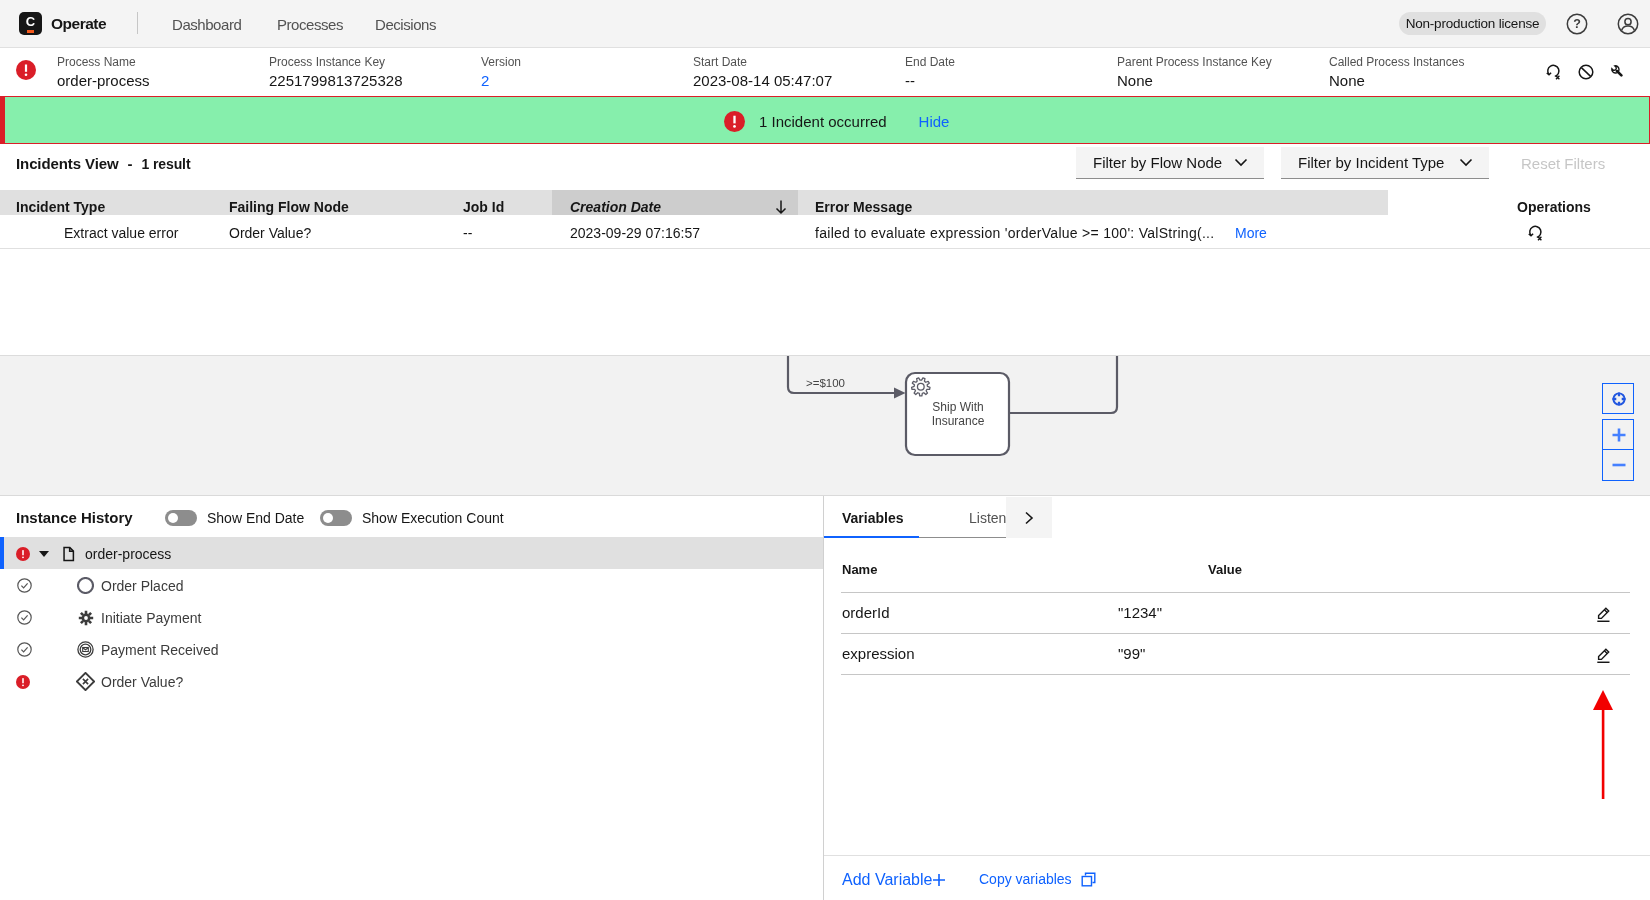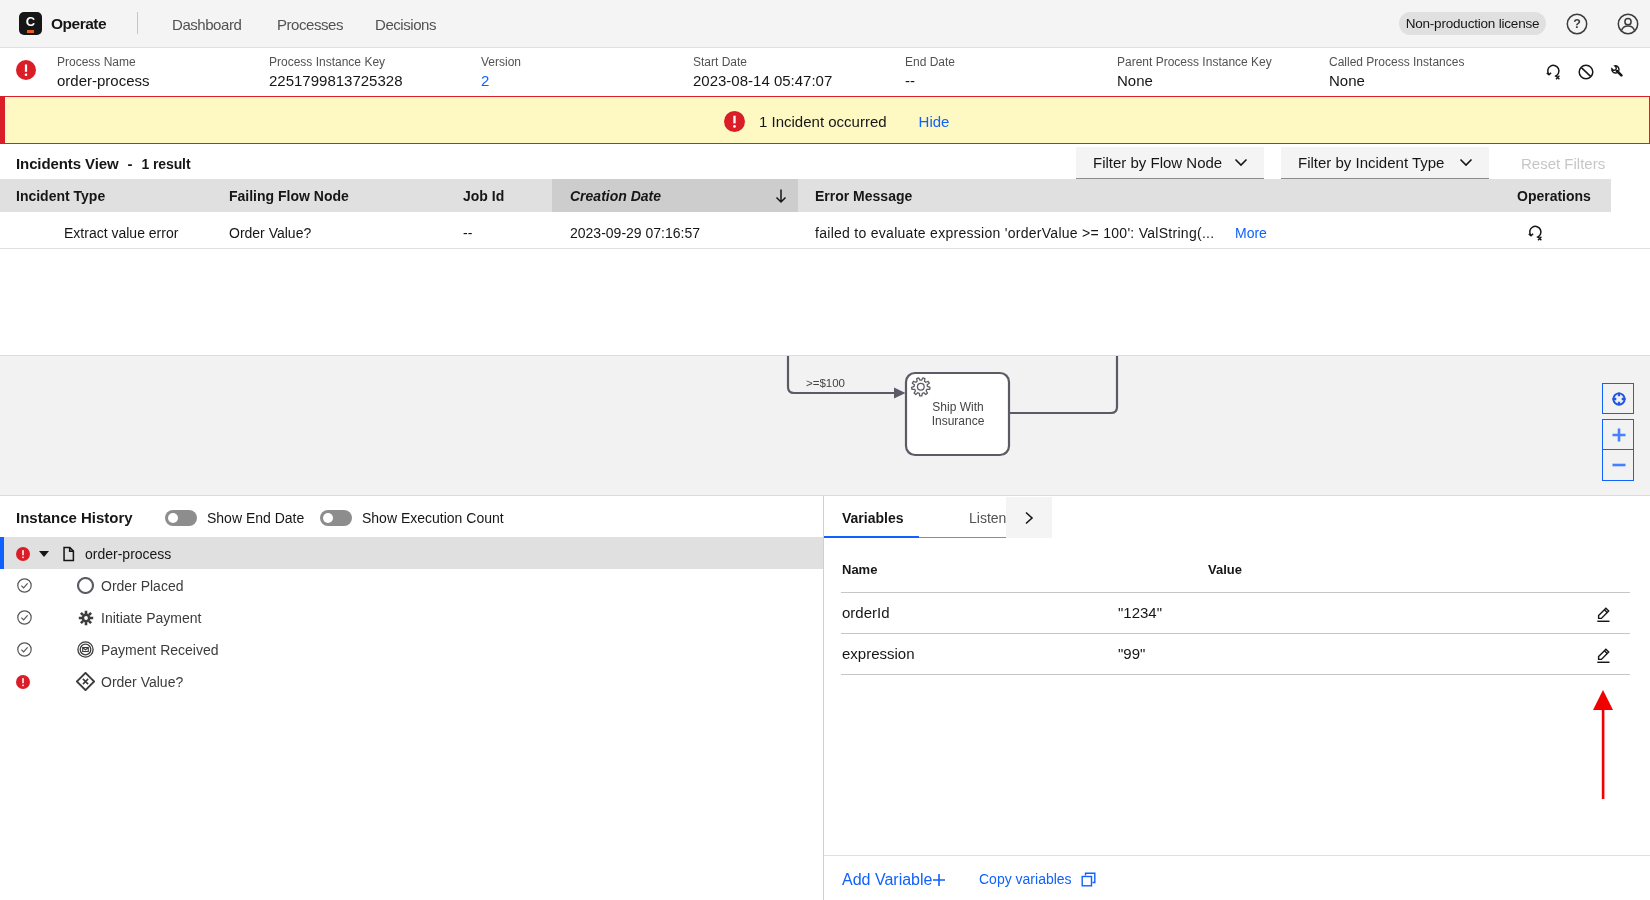--- a/index.html
+++ b/index.html
@@ -16,33 +16,33 @@
 .nav a { position:absolute; top:16px; font-size:15px; color:#525252; text-decoration:none; letter-spacing:-0.45px; }
 .pill { position:absolute; left:1399px; top:12px; width:147px; height:23px; background:#e0e0e0; border-radius:12px; font-size:13.5px; color:#161616; line-height:23px; text-align:center; letter-spacing:-0.2px; }
 
 
 .phead { position:absolute; left:0; top:48px; width:1650px; height:48px; background:#fff; }
 .pcol { position:absolute; top:7px; }
 .pcol .lbl { font-size:12px; color:#525252; line-height:14px; }
 .pcol .val { font-size:15px; color:#161616; line-height:23px; }
 
 
-.banner { position:absolute; left:0; top:96px; width:1650px; height:48px; background:#fef9c3; border:1px solid #da1e28; border-left:5px solid #da1e28; }
+.banner { position:absolute; left:0; top:96px; width:1650px; height:48px; background:#86efac; border:1px solid #da1e28; border-left:5px solid #da1e28; }
 .banner-inner { position:absolute; left:719px; top:0; height:48px; display:flex; align-items:center; }
 .banner-inner .txt { font-size:15px; color:#161616; margin-left:14px; }
 .banner-inner .hide { font-size:15px; color:#0f62fe; margin-left:32px;text-align:right; }
 
 
 .incidents { position:absolute; left:0; top:144px; width:1650px; height:211px; background:#fff; }
 .iv-title { position:absolute; left:16px; top:11px; font-size:15px; font-weight:bold; color:#161616; letter-spacing:-0.1px; }
 .iv-sub { font-size:14px; font-weight:bold; }
 .dropdown { position:absolute; top:3px; height:32px; background:#f4f4f4; border-bottom:1px solid #8d8d8d; font-size:15px; color:#161616; }
 .dropdown span { position:absolute; top:7px; left:17px; white-space:nowrap; }
 .reset { position:absolute; left:1521px; top:11px; font-size:15px; color:#c6c6c6; }
-.thead { position:absolute; left:0; top:35px; width:1611px; height:33px; background:#e0e0e0; }
+.thead { position:absolute; left:0; top:46px; width:1388px; height:33px; background:#e0e0e0; }
 .thead .sorted { position:absolute; left:552px; top:0; width:246px; height:33px; background:#cdcdcd; }
 .th { position:absolute; top:9px; font-size:14px; font-weight:bold; color:#161616; }
 .trow { position:absolute; left:0; top:71px; width:1650px; height:34px; background:#fff; border-bottom:1px solid #e0e0e0; }
 .td { position:absolute; top:10px; font-size:14px; color:#161616; white-space:nowrap; }
 
 
 .diagram { position:absolute; left:0; top:355px; width:1650px; height:141px; background:#f2f2f2; border-top:1px solid #dcdcdc; }
 .zoombtns { position:absolute; left:1602px; top:27px; width:32px; }
 .zb { position:absolute; left:0; width:32px; height:31px; border:1px solid #0f62fe; }
 

